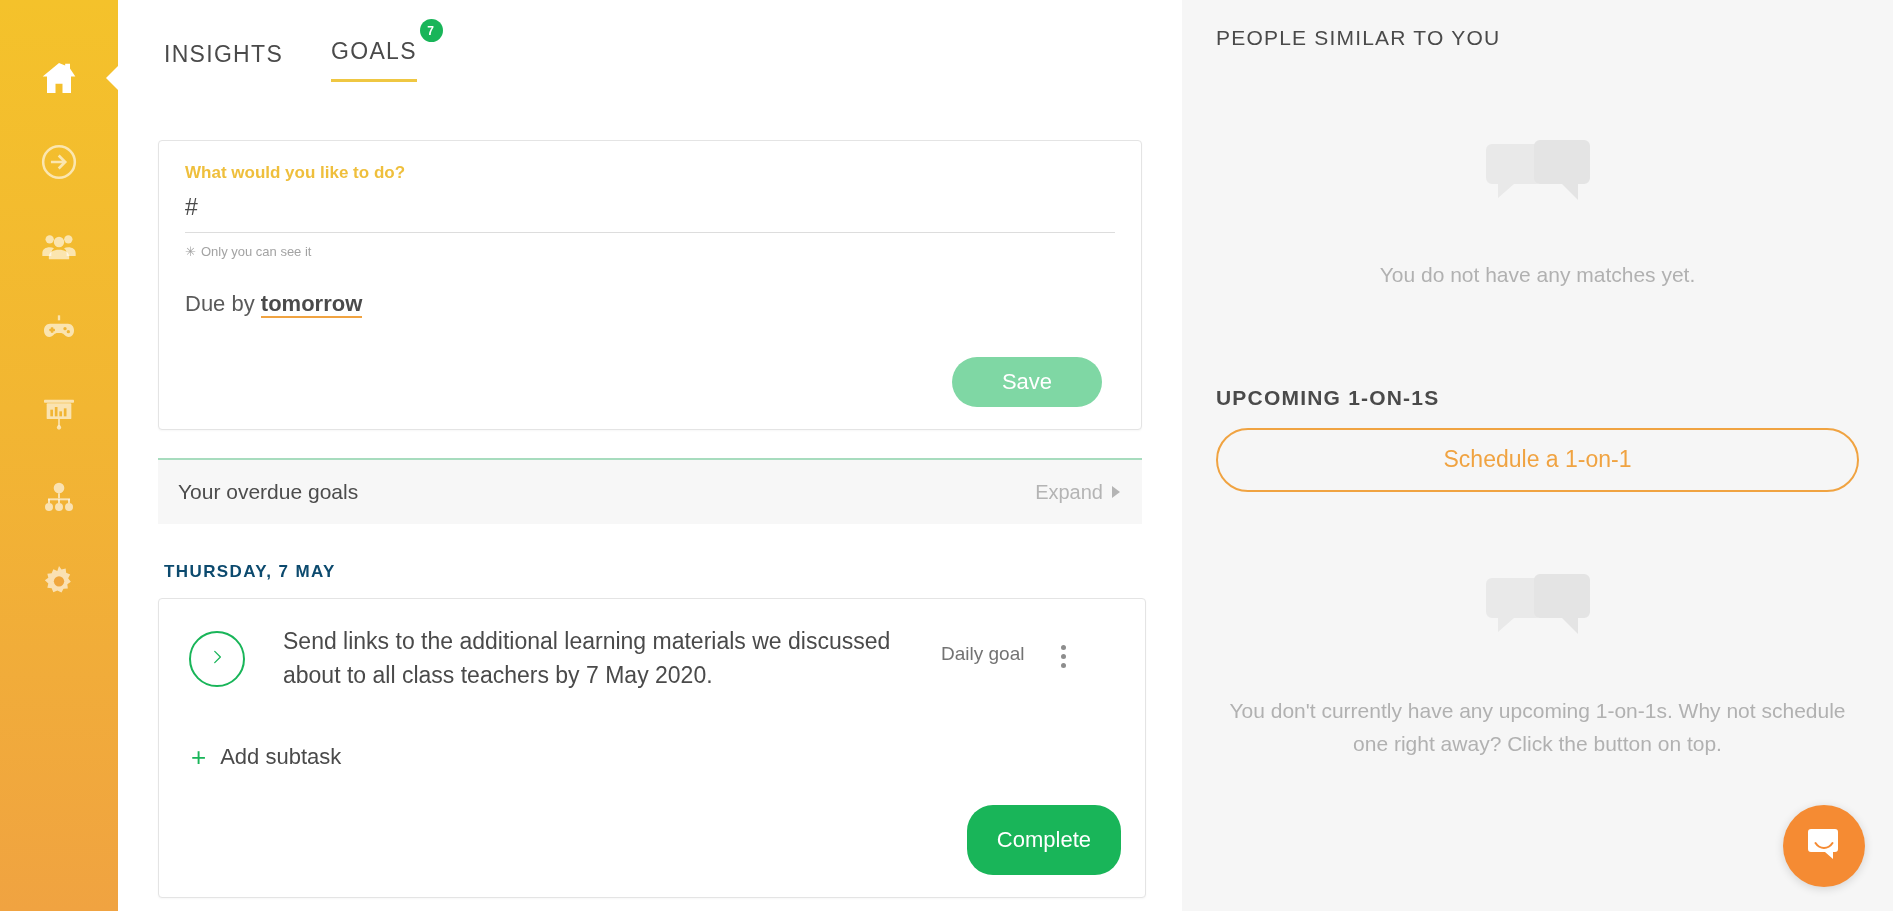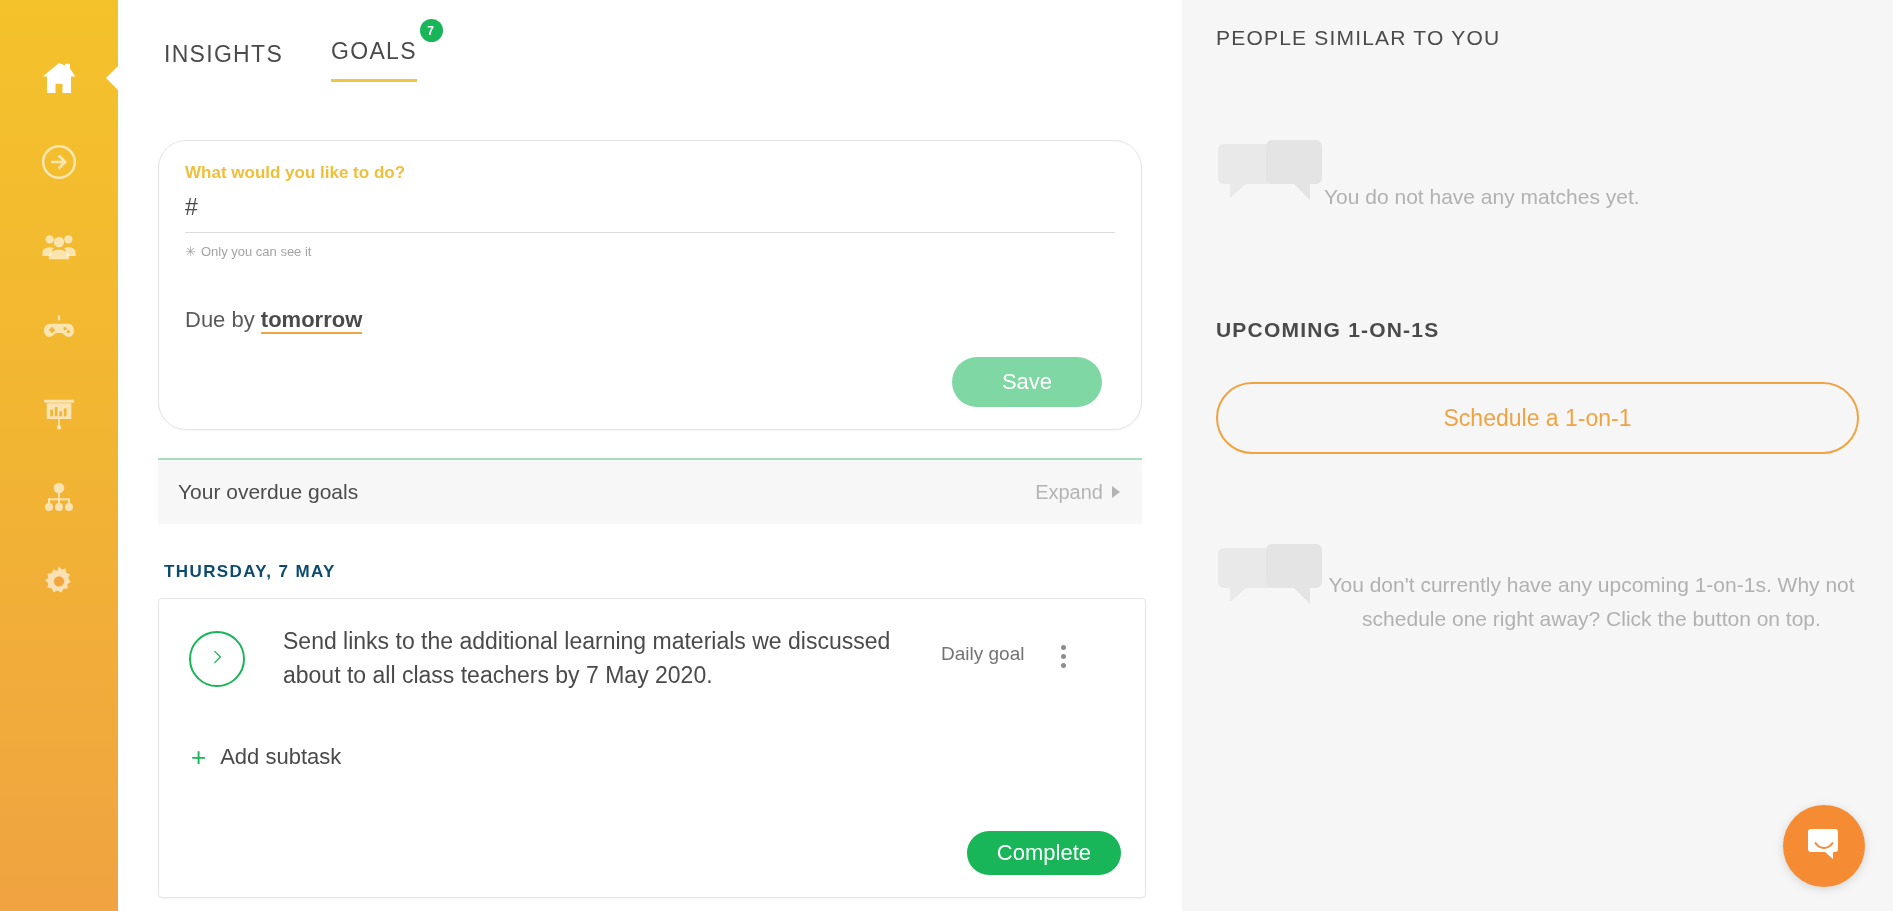--- a/index.html
+++ b/index.html
@@ -103,21 +103,20 @@
     background: #ffffff;
     border: 1px solid #e4e4e4;
     border-radius: 4px;
     box-shadow: 0 1px 2px rgba(0,0,0,0.035);
   }
   .new-goal-card {
     margin: 58px 12px 0 12px;
     padding: 22px 26px 22px 26px;
     height: 290px;
     position: relative;
-    border-radius: 28px;
   }
   .ng-label {
     color: #EFBF3C;
     font-size: 17px;
     font-weight: 600;
     margin-bottom: 9px;
   }
   .ng-input {
     width: 100%;
     border: none;
@@ -131,21 +130,21 @@
   }
   .ng-hint {
     margin-top: 11px;
     font-size: 13px;
     color: #a3a3a3;
     display: flex;
     align-items: center;
     gap: 5px;
   }
   .ng-due {
-    margin-top: 48px;
+    margin-top: 32px;
     font-size: 22px;
     color: #5a5a5a;
   }
   .ng-due a {
     color: #4a4a4a;
     text-decoration: none;
     border-bottom: 2px solid #F0A341;
     font-weight: 600;
     cursor: pointer;
   }
@@ -254,21 +253,21 @@
     gap: 14px;
     font-size: 22px;
     color: #4a4a4a;
     cursor: pointer;
   }
   .plus { color: #19B559; font-size: 26px; line-height: 1; }
   .btn-complete {
     position: absolute;
     right: 24px;
     bottom: 22px;
-    height: 44px;
+    height: 70px;
     padding: 0 30px;
     border-radius: 26px;
     border: none;
     background: #19B559;
     color: #ffffff;
     font-size: 22px;
     font-family: "Liberation Sans", sans-serif;
     cursor: pointer;
   }
 
@@ -282,44 +281,44 @@
     overflow: hidden;
   }
   .r-title {
     font-size: 21px;
     letter-spacing: 1.2px;
     color: #4a4a4a;
     margin-top: 6px;
   }
   .empty-block {
     display: flex;
-    flex-direction: row;
+    flex-direction: column;
     align-items: center;
   }
   .empty-text {
     font-size: 21px;
     color: #b1b1b1;
     text-align: center;
     line-height: 1.6;
     max-width: 620px;
   }
   .btn-schedule {
     display: flex;
     align-items: center;
     justify-content: center;
-    height: 72px;
+    height: 64px;
     border: 2px solid #F0A341;
     border-radius: 36px;
     color: #F0A341;
     font-size: 23px;
     background: transparent;
     width: 100%;
     font-family: "Liberation Sans", sans-serif;
     cursor: pointer;
-    margin-top: 40px;
+    margin-top: 18px;
   }
   .intercom {
     position: absolute;
     right: 28px;
     bottom: 24px;
     width: 82px; height: 82px;
     border-radius: 50%;
     background: #F58B33;
     display: flex;
     align-items: center;

